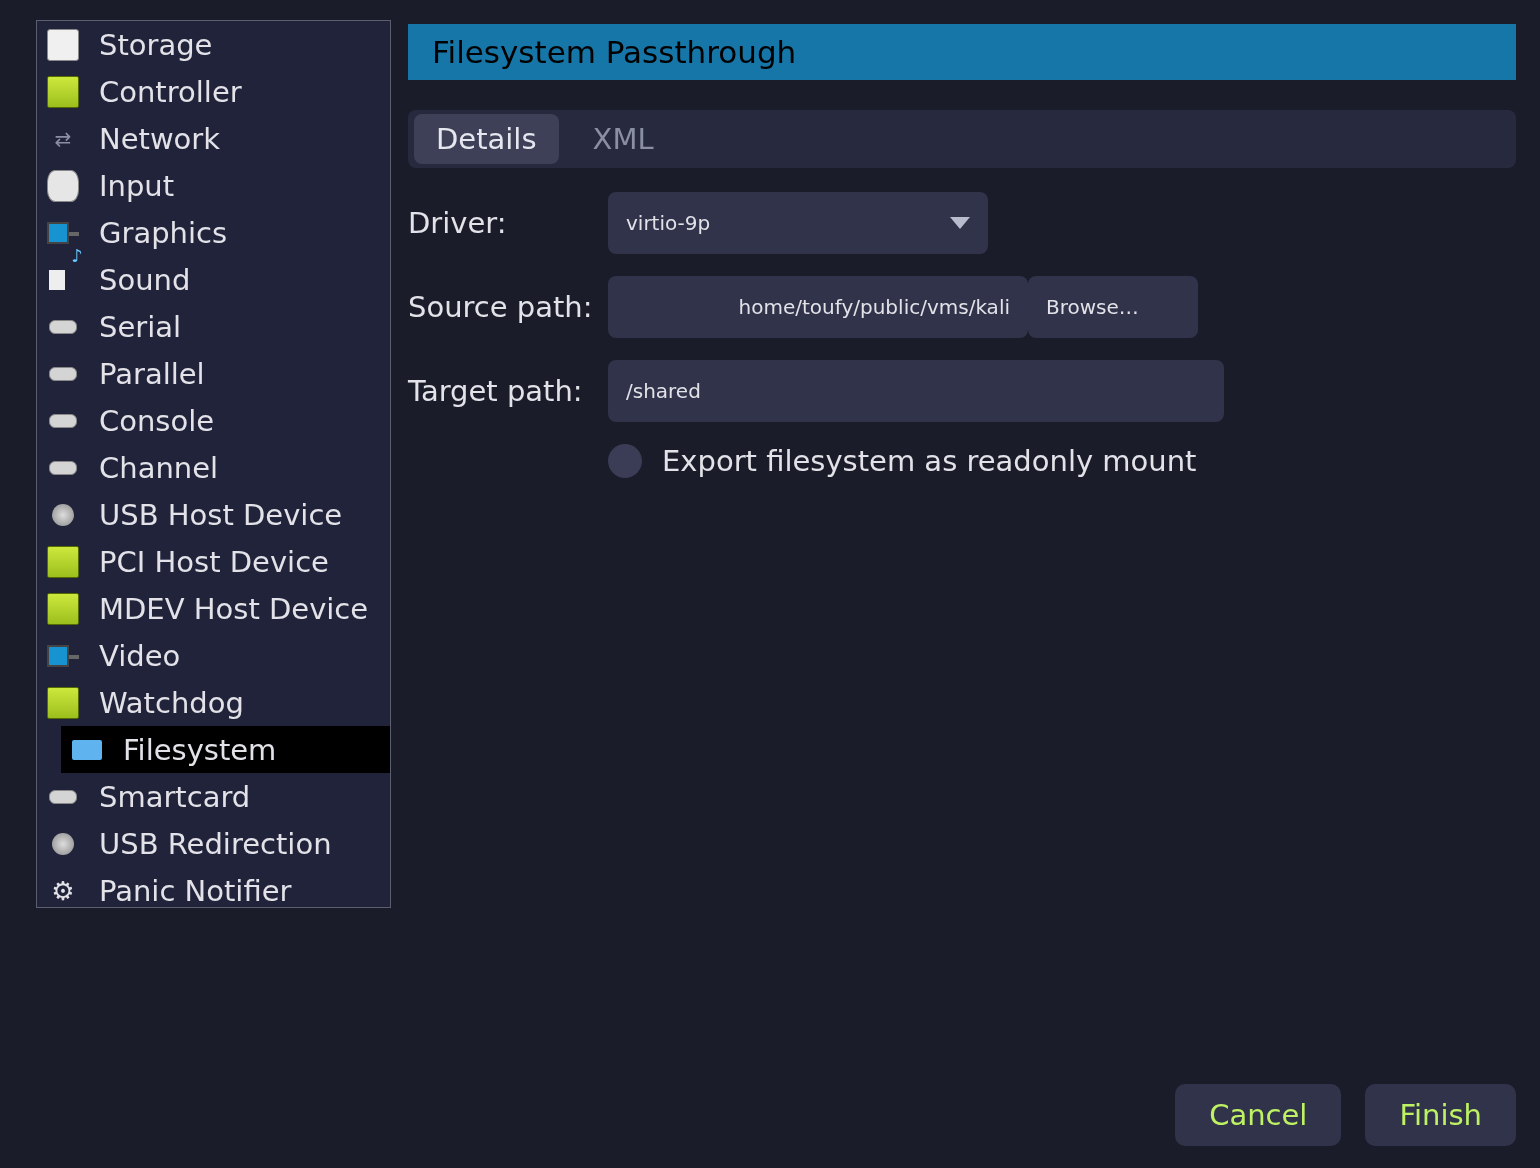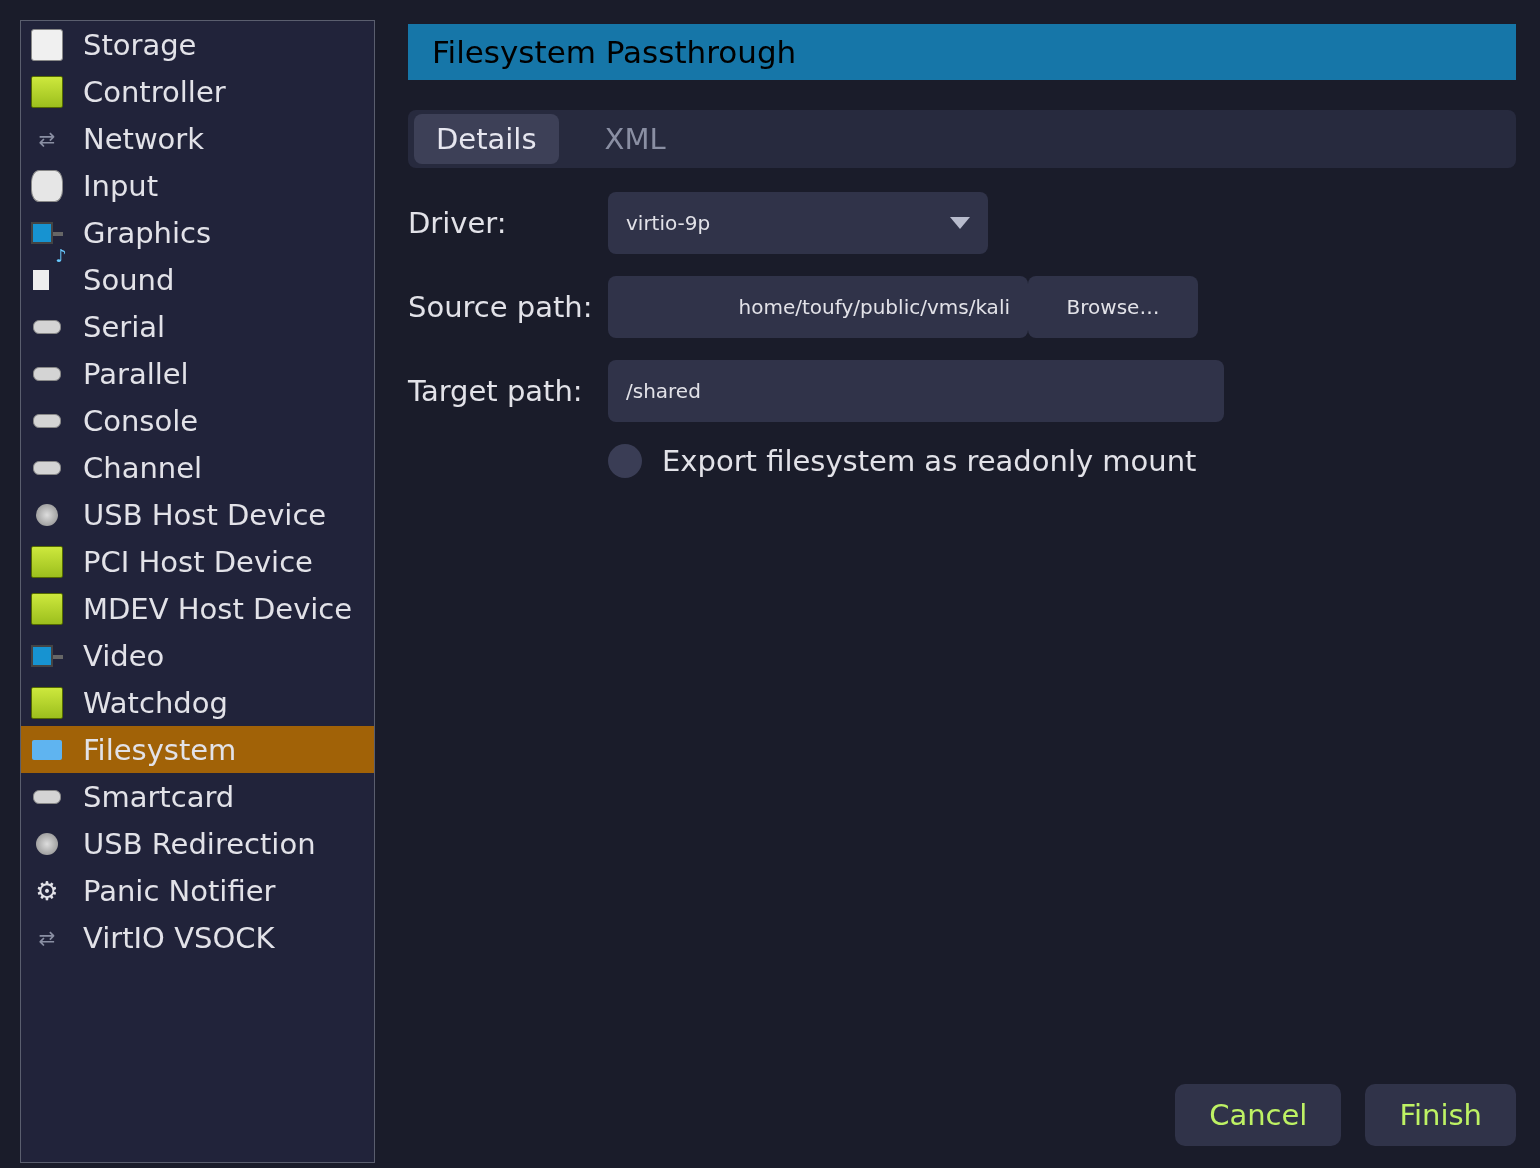--- a/index.html
+++ b/index.html
@@ -10,34 +10,34 @@
     color: #e2e2e8;
     font-size: 27px;
     overflow: hidden;
   }
 
   .app { width: 100%; height: 100%; position: relative; }
 
   
   .sidebar {
     position: absolute;
-    left: 20px; top: 20px;
-    width: 355px; height: 1143px;
+    left: 36px; top: 20px;
+    width: 355px; height: 888px;
     border: 1px solid #5a5e6e;
     background: #21233a;
     overflow: hidden;
   }
   .sidebar-item {
     display: flex; align-items: center;
     height: 47px;
     padding-left: 10px;
     cursor: default;
     white-space: nowrap;
   }
-  .sidebar-item.selected { background: #a16207; }
+  .sidebar-item.selected { background: #000000; margin-left: 24px; }
   .sidebar-item .icon {
     width: 32px; height: 32px;
     margin-right: 20px;
     display: inline-flex; align-items: center; justify-content: center;
     flex-shrink: 0;
     font-size: 20px;
   }
   .sidebar-item-label { font-size: 29px; font-weight:500; color:#e2e2e8; }
 
   
@@ -72,21 +72,21 @@
     color:#000000;
     font-size:31px;
     padding:10px 24px;
     margin-bottom:30px;
     font-weight:500;
   }
   .tabs {
     background:#272a3e;
     border-radius:8px;
     padding:4px 6px;
-    display:flex; gap:24px;
+    display:flex; gap:12px;
     margin-bottom:22px;
   }
   .tab {
     padding:8px 22px;
     border-radius:8px;
     color:#8a8fa3;
     cursor:default;
     font-size:29px;
   }
   .tab.active { background:#3d4057; color:#e6e6ef; }
@@ -113,21 +113,21 @@
     display:flex; justify-content:space-between; align-items:center;
     width:380px;
   }
   .select .chev {
     width:0; height:0;
     border-left:10px solid transparent;
     border-right:10px solid transparent;
     border-top:12px solid #b8bccd;
   }
   .input { width:420px; }
-  .btn { width:170px; text-align:center; }
+  .btn { width:170px; text-align:left; }
   .readonly-row .row-check {
     grid-column:2 / span 2;
     display:flex; align-items:center; gap:20px;
   }
   .radio {
     width:34px; height:34px;
     border-radius:50%;
     background:#3a3d55;
     flex-shrink:0;
   }

